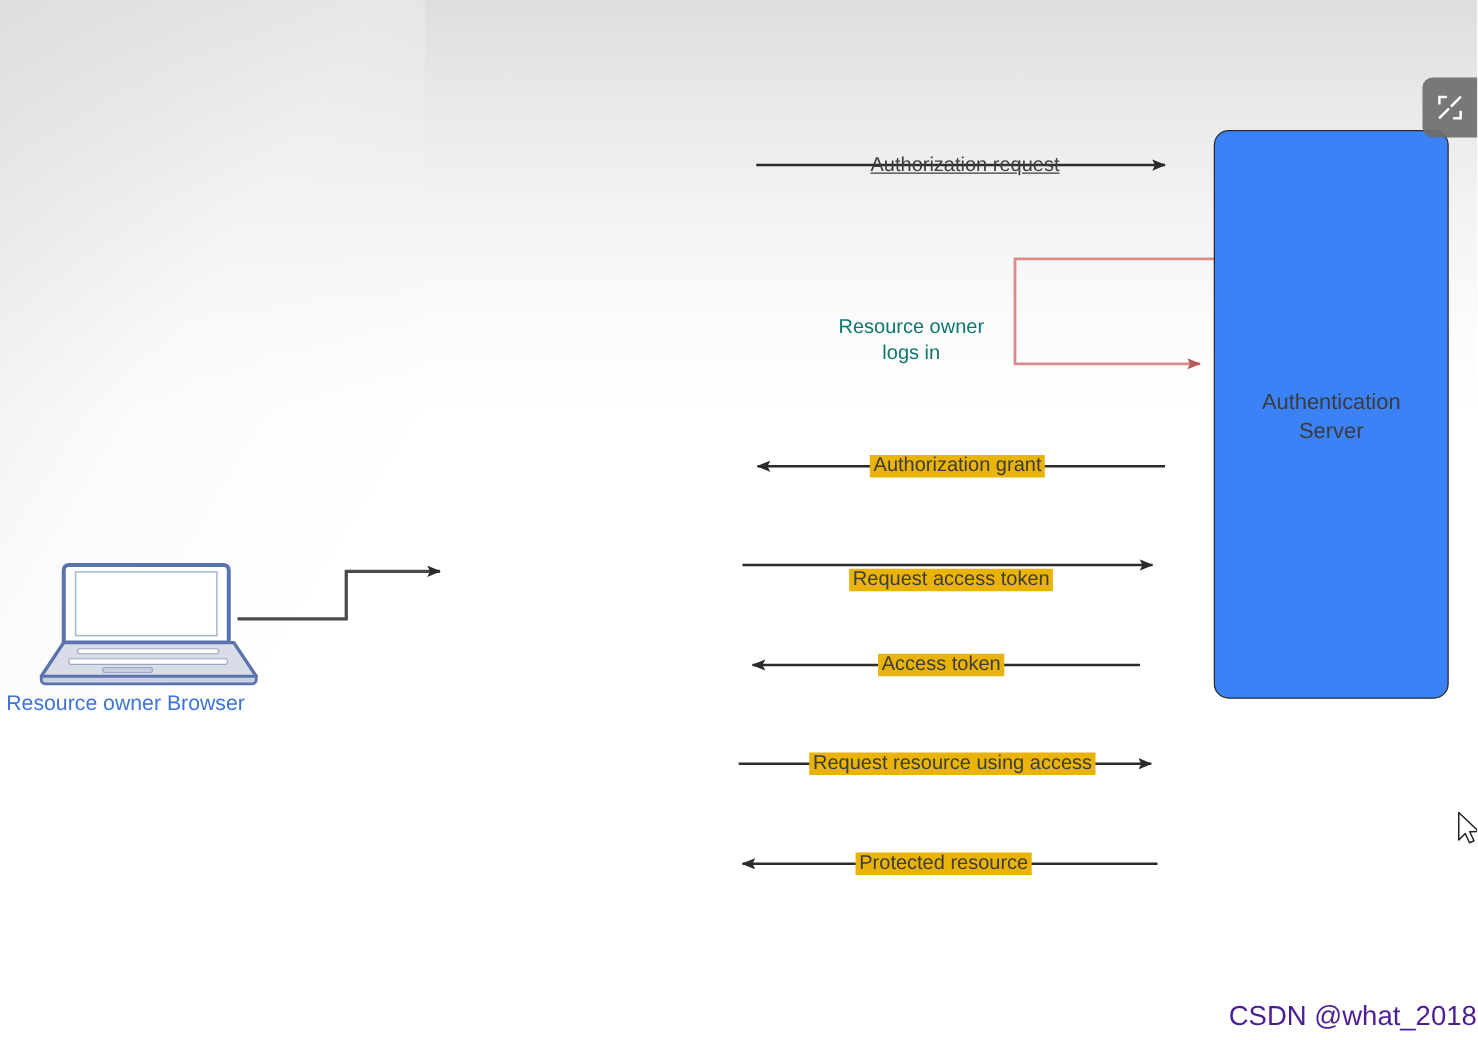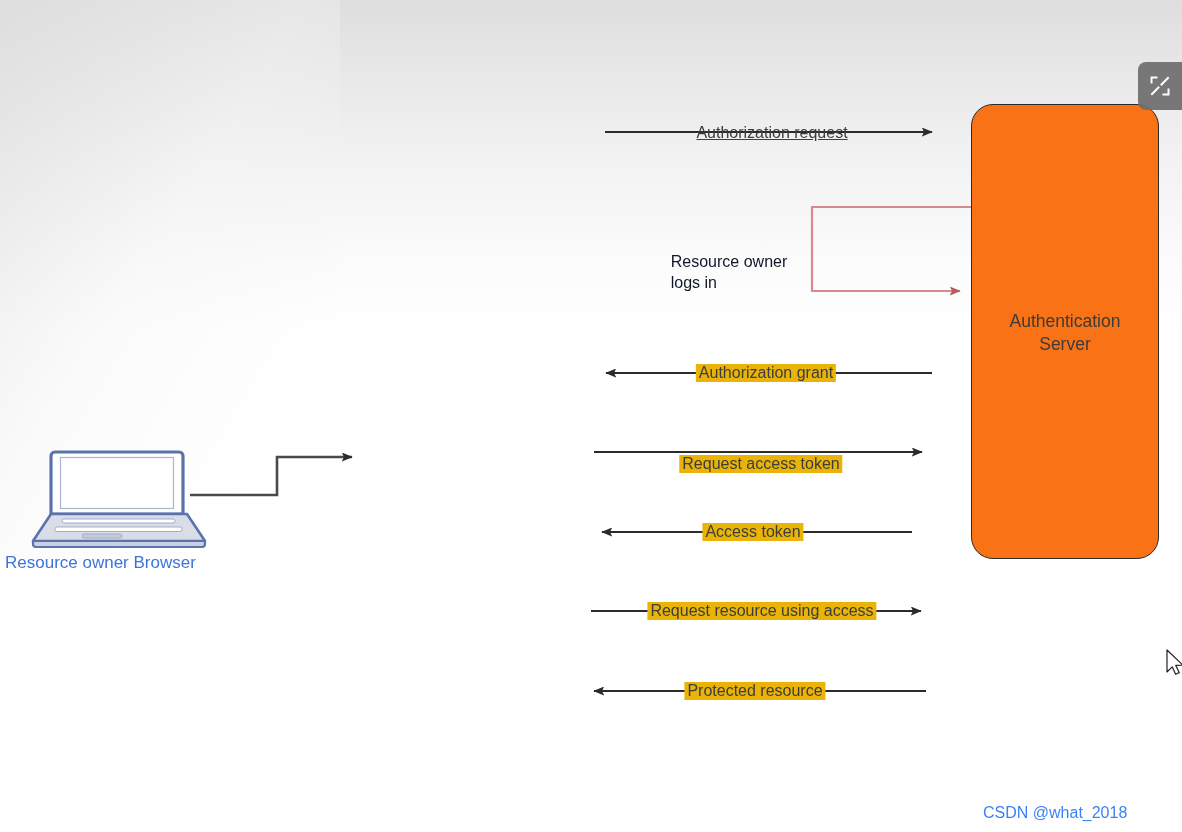--- a/index.html
+++ b/index.html
@@ -41,23 +41,23 @@
     position: absolute;
     left: 0;
     top: 0;
     width: 1182px;
     height: 832px;
   }
 
   
   .node-box {
     position: absolute;
-    background: #f97316;
+    background: #3b82f6;
     border: 1.6px solid #2b2b2b;
-    border-radius: 22px;
+    border-radius: 12px;
     box-sizing: border-box;
   }
   .node-label {
     position: absolute;
     left: 0;
     right: 0;
     text-align: center;
     color: #3b3b3b;
     font-size: 17.5px;
     line-height: 23px;
@@ -76,42 +76,42 @@
     padding: 0 3px;
     white-space: nowrap;
     transform: translate(-50%, -50%);
   }
   .flow-label.on-grad {
     background: transparent;
   }
 
   .loop-label {
     position: absolute;
-    color: #0f172a;
+    color: #0f766e;
     font-size: 16px;
     line-height: 21px;
-    text-align: left;
+    text-align: center;
     font-family: "Liberation Sans", sans-serif;
     white-space: pre-line;
     transform: translate(-50%, -50%);
   }
 
   .browser-label {
     position: absolute;
     color: #3d74d8;
     font-size: 17px;
     line-height: 20px;
     font-family: "Liberation Sans", sans-serif;
     white-space: nowrap;
   }
 
   .watermark {
     position: absolute;
-    color: #3b82f6;
-    font-size: 16px;
+    color: #4c1d95;
+    font-size: 22px;
     line-height: 26px;
     font-family: "Liberation Sans", sans-serif;
     white-space: nowrap;
     user-select: none;
   }
 
   
   .fs-button {
     position: absolute;
     right: 0px;

